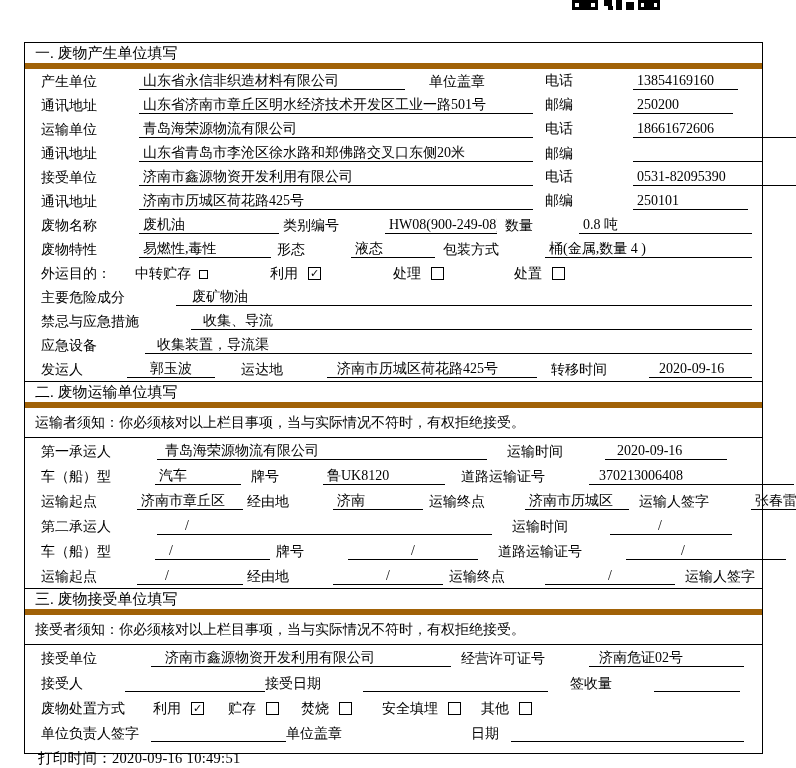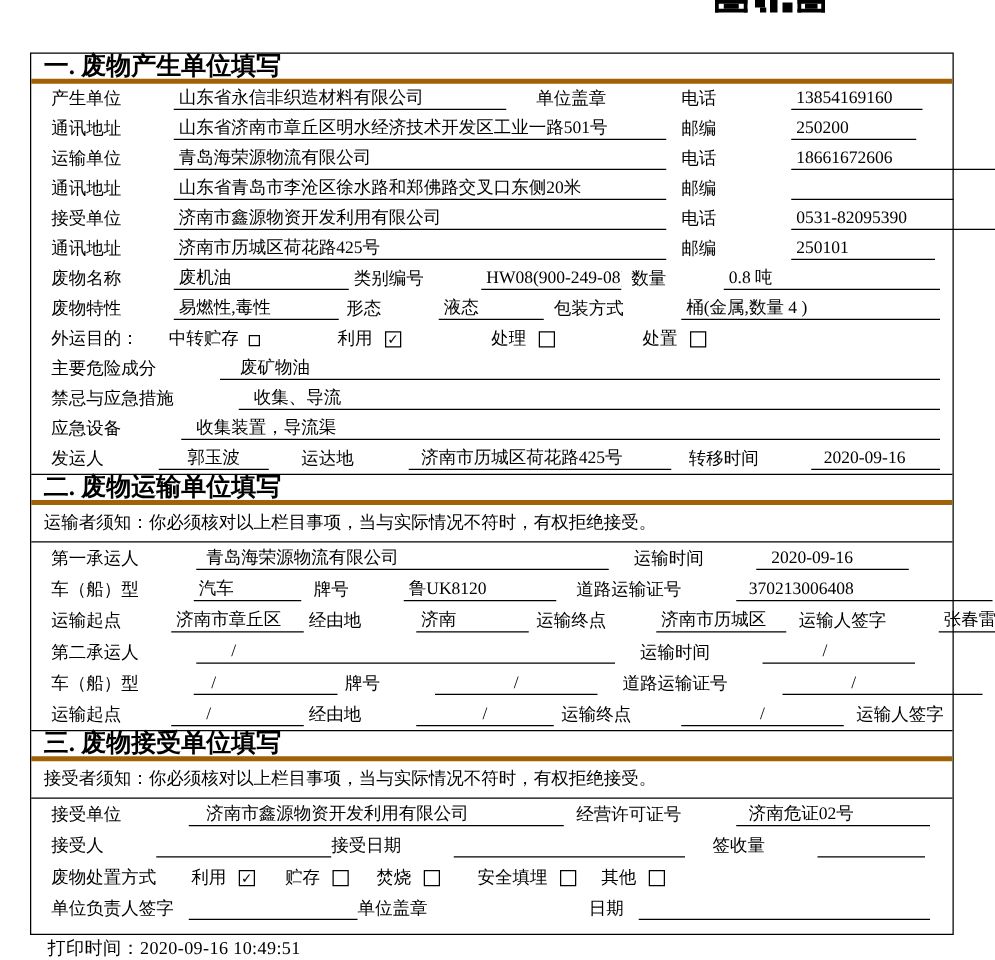--- a/index.html
+++ b/index.html
@@ -6,29 +6,29 @@
   .page{
     position:relative;width:796px;height:768px;background:#ffffff;overflow:hidden;
     font-family:"Liberation Serif","DejaVu Serif",serif;color:#000;font-size:14px;
   }
   
   .serial{position:absolute;left:40px;top:15px;font-size:14.5px;letter-spacing:.3px;}
   .doc-title{position:absolute;left:326px;top:5px;font-size:27px;font-weight:bold;letter-spacing:1px;margin-top:40px;}
   .qr{position:absolute;left:572px;top:0;}
   
   .form{position:absolute;left:24px;top:42px;width:737px;border:1.5px solid #000;background:#fff;}
-  .sh{font-weight:bold;height:20px;line-height:20px;padding-left:10px;border-bottom:4px solid #a16207;font-size:20px;}
+  .sh{font-weight:normal;height:20px;line-height:20px;padding-left:10px;border-bottom:6px solid #a16207;font-size:15px;}
   .bt{border-top:1px solid #000;}
   .notice{height:29px;line-height:29px;padding-left:10px;border-bottom:1px solid #000;white-space:nowrap;}
   .sec3{padding-bottom:8px;}
   
   .row{display:flex;align-items:flex-end;height:24px;padding:0 10px 3px 16px;box-sizing:border-box;}
   .rowh25{height:25px;}
   .l{flex:0 0 498px;display:flex;align-items:flex-end;min-width:0;}
-  .r{flex:1;display:flex;align-items:center;min-width:0;}
+  .r{flex:1;display:flex;align-items:flex-start;min-width:0;}
   .lb{flex:none;white-space:nowrap;line-height:17px;}
   .rlb{flex:none;width:48px;padding-left:6px;white-space:nowrap;line-height:17px;}
   .uv{flex:none;border-bottom:1px solid #000;white-space:nowrap;padding:0 4px;line-height:17px;min-height:17px;box-sizing:border-box;overflow:hidden;margin-left:40px;}
   .f1{flex:1 1 auto;min-width:0;}
   .ctr{text-align:center;}
   .sl1{padding-left:28px;}
   
   .cb{flex:none;display:inline-block;width:13px;height:13px;border:1px solid #000;margin-left:10px;margin-bottom:2px;
       font-family:"DejaVu Sans","Liberation Sans",sans-serif;font-size:11px;line-height:12px;text-align:center;box-sizing:border-box;}
   .cb.sm{width:9px;height:9px;margin-bottom:3px;font-size:7px;line-height:7px;}

